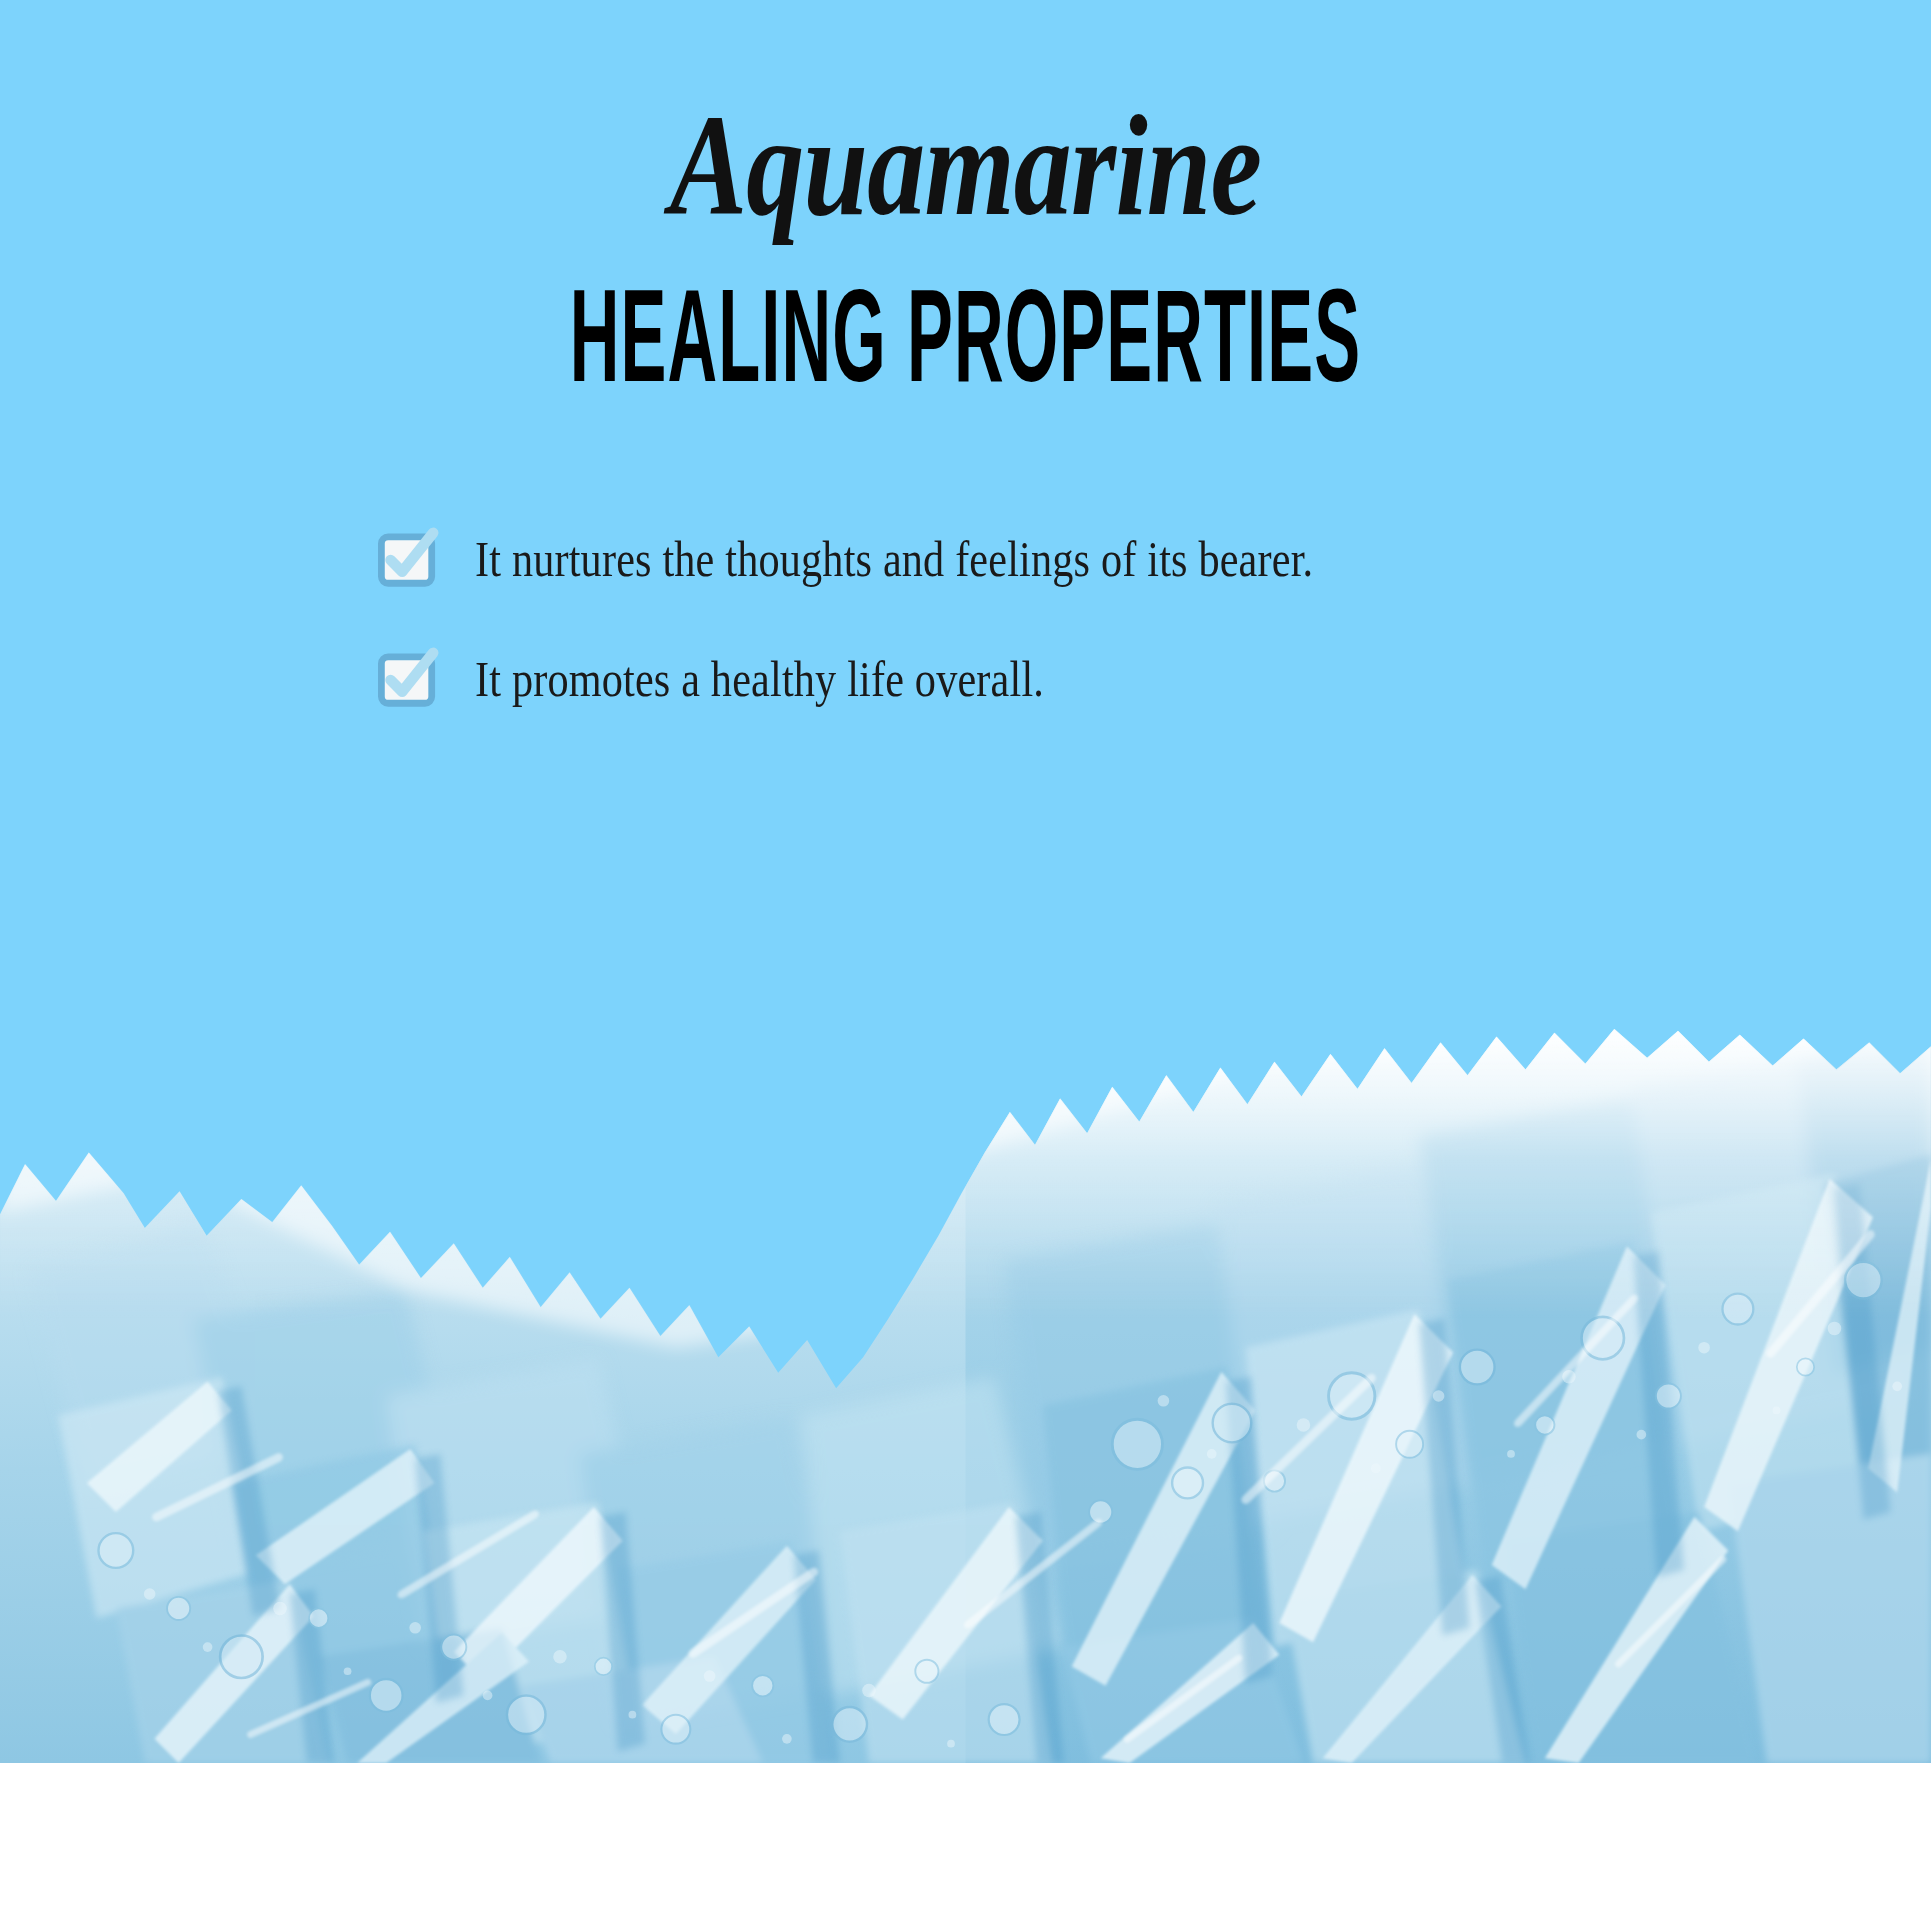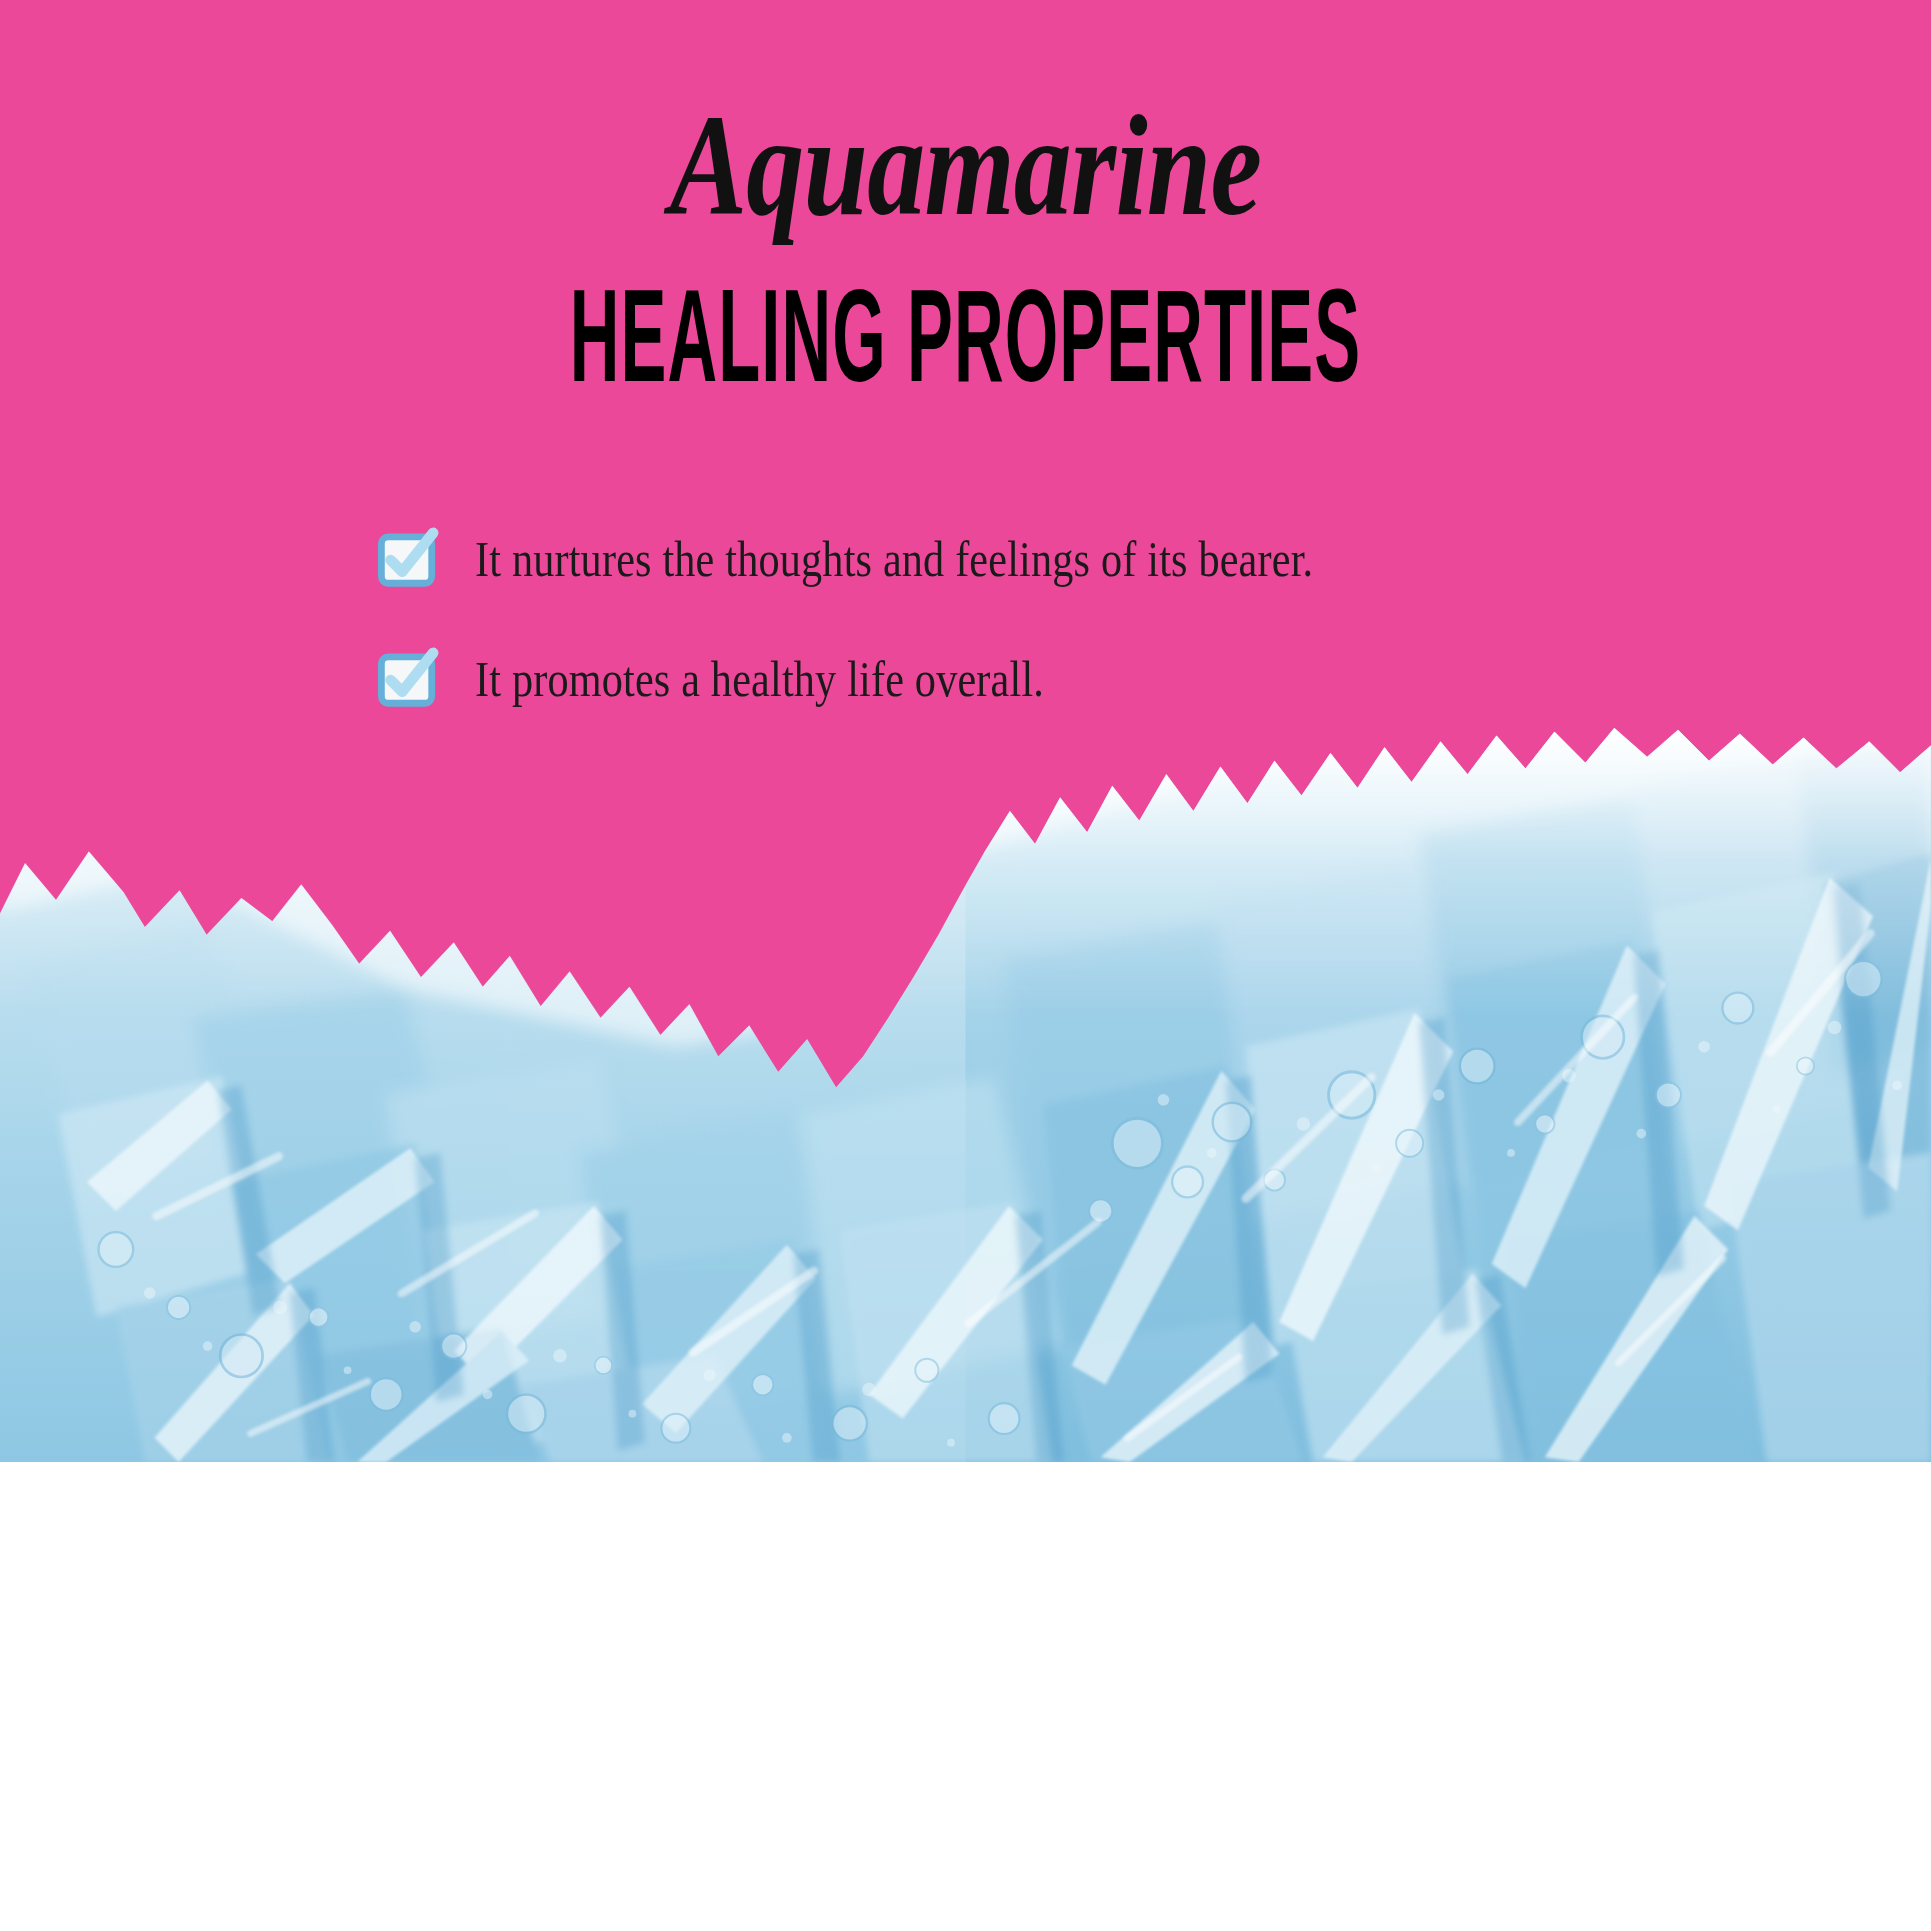--- a/index.html
+++ b/index.html
@@ -11,22 +11,22 @@
   body {
     width: 1931px;
     height: 1931px;
     overflow: hidden;
     font-family: "Liberation Serif", "DejaVu Serif", serif;
   }
 
   #poster {
     position: relative;
     width: 1931px;
-    height: 1462px;
-    background: #ec4899;
+    height: 1763px;
+    background: #7dd3fc;
     overflow: hidden;
   }
 
   
   .header {
     position: absolute;
     top: 0;
     left: 0;
     width: 1931px;
     text-align: center;

